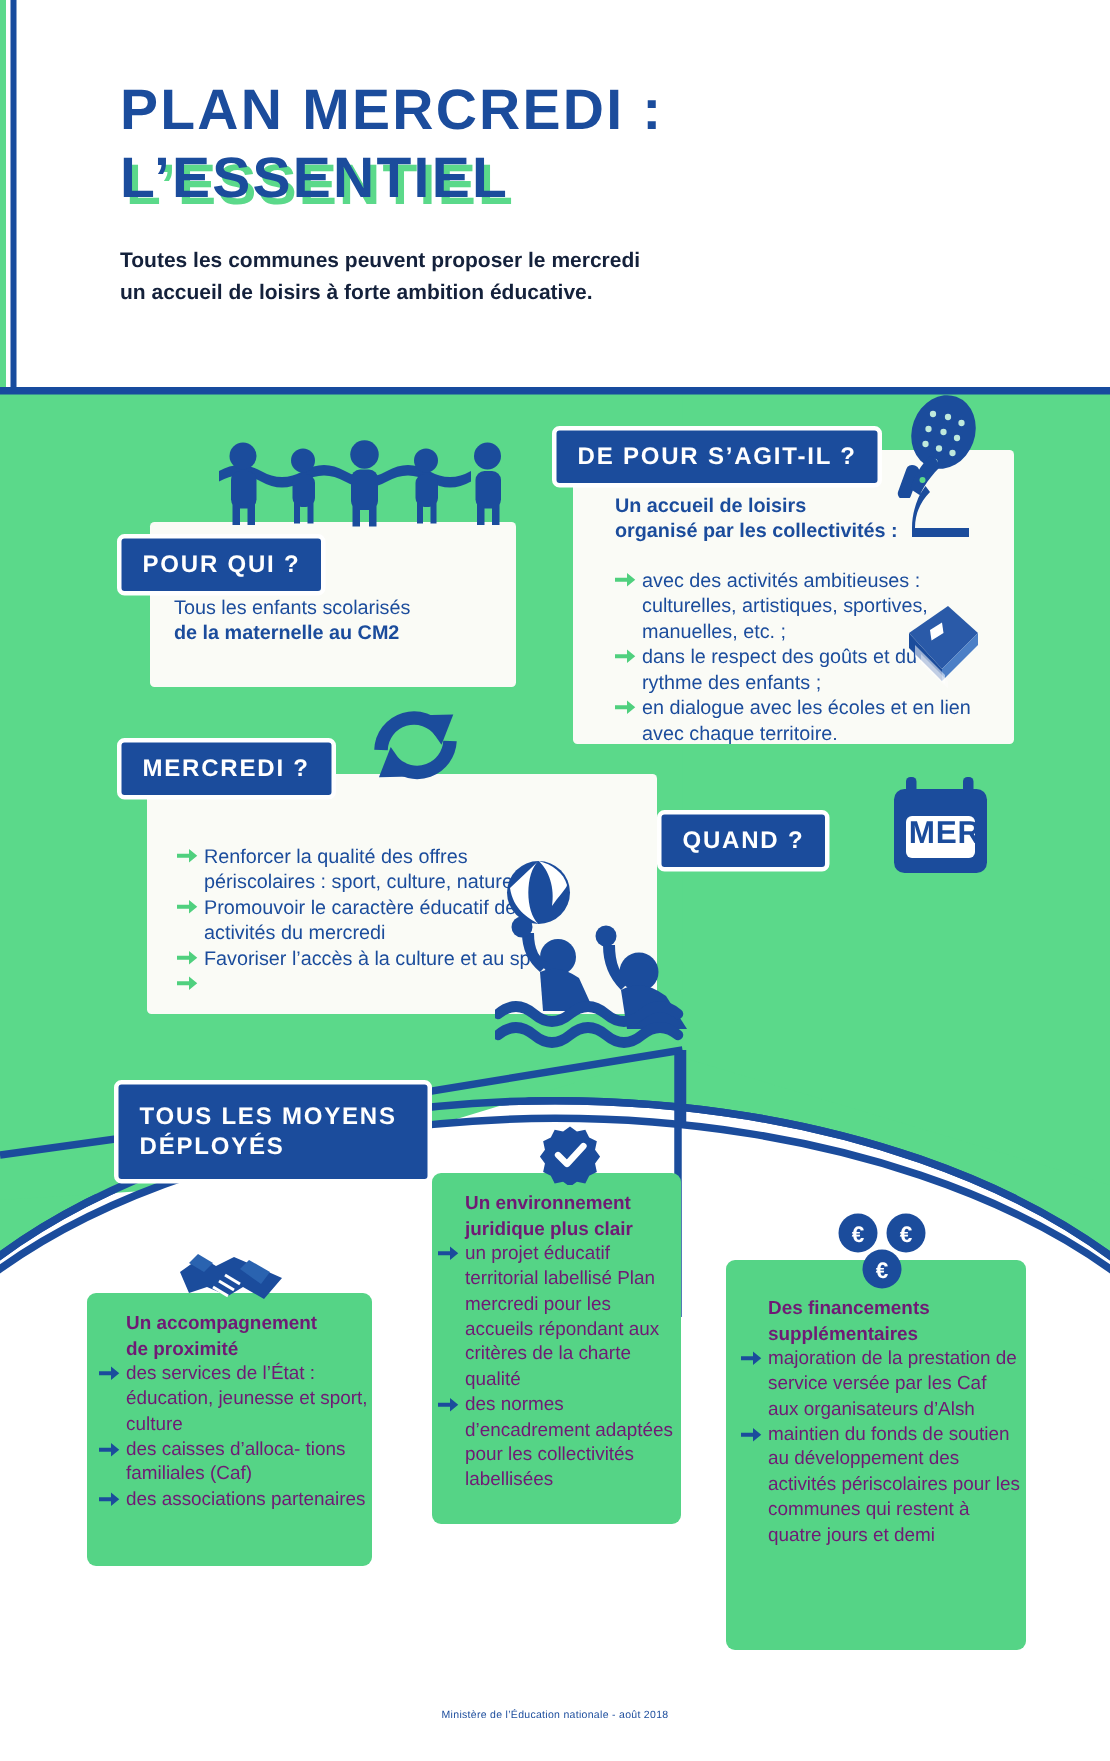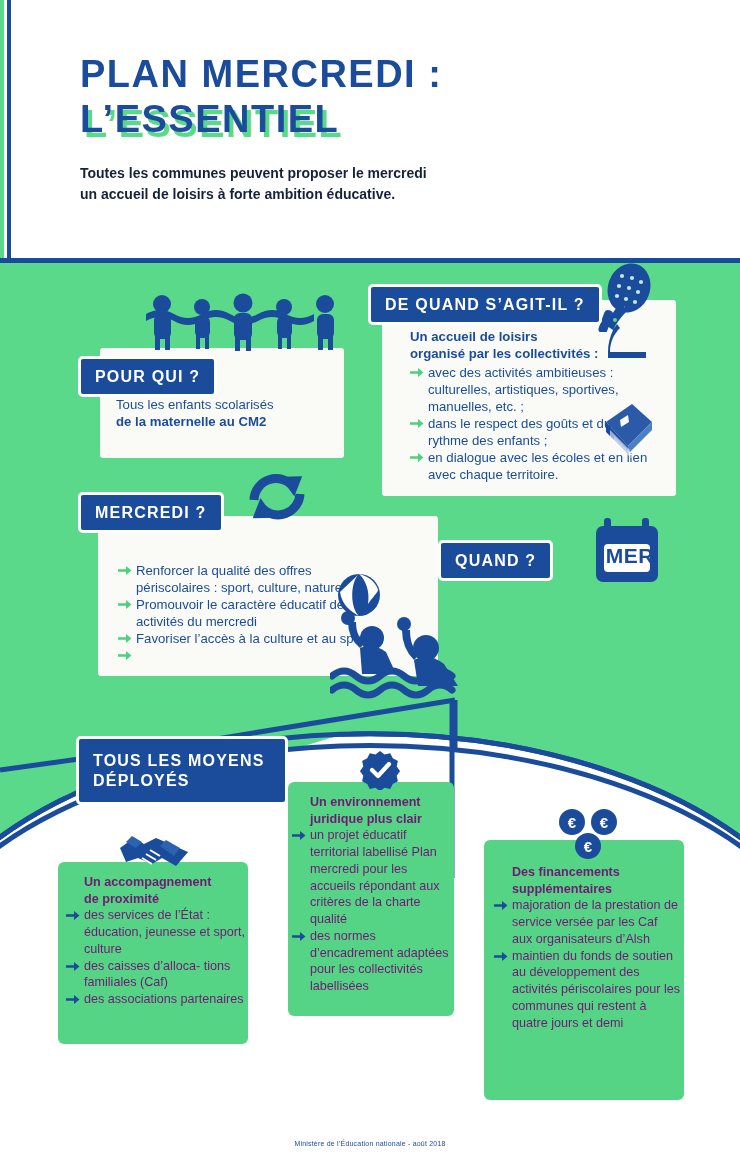--- a/index.html
+++ b/index.html
@@ -210,21 +210,21 @@
         <circle cx="34" cy="37" r="2.1"></circle>
         <circle cx="43" cy="40" r="2.1"></circle>
       <circle cx="31" cy="46" r="2.1"></circle>
     </g>
   </svg>
 
   <div class="panel" style="left:382px; top:300px; width:294px; height:196px; border-radius:3px;">
     <div style="position:absolute; left:28px; top:28px; width:240px;" class="body-txt">
       <div class="bold">Un accueil de loisirs</div>
       <div class="bold">organisé par les collectivités :</div>
-      <ul class="arrows" style="margin-top:2px;">
+      <ul class="arrows" style="margin-top:16px;">
         <li>
           <span class="ar">
             <svg width="14" height="13" viewBox="0 0 14 13">
                 <path d="M0,5.2 L8,5.2 L8,2 L13.5,6.5 L8,11 L8,7.8 L0,7.8 Z" fill="#4FD07E"></path>
               </svg>
           </span>
           <span>avec des activités ambitieuses : culturelles, artistiques, sportives, manuelles, etc. ;</span>
         </li>
         <li>
           <span class="ar">
@@ -254,21 +254,21 @@
 
   <svg class="icon-abs" style="left:598px; top:400px;" width="60" height="64" viewBox="0 0 60 64">
     <path d="M8,22 L34,4 L54,22 L30,46 Z" fill="#2A5AA8"></path>
     <path d="M8,22 L30,46 L30,54 L8,32 Z" fill="#1B4C9C"></path>
     <path d="M30,46 L54,22 L54,30 L30,54 Z" fill="#4B7FC6"></path>
     <path d="M12,30 L32,50 L32,56 L12,38 Z" fill="#ffffff" opacity="0.55"></path>
     <path d="M16,36 L34,54 L34,59 L16,43 Z" fill="#ffffff" opacity="0.4"></path>
     <path d="M22,20 L30,15 L31,22 L23,27 Z" fill="#ffffff"></path>
   </svg>
 
-  <div class="chip" style="left:368px; top:284px;">DE QUAND S’AGIT-IL ?</div>
+  <div class="chip" style="left:368px; top:284px;">DE POUR S’AGIT-IL ?</div>
 
   <svg class="icon-abs" style="left:242px; top:466px;" width="72" height="62" viewBox="0 0 72 62">
     <g fill="none" stroke="#1B4C9C" stroke-width="9" stroke-linecap="butt">
       <path d="M12,34 A 22 22 0 0 1 52,22"></path>
       <path d="M58,28 A 22 22 0 0 1 20,42"></path>
     </g>
     <path d="M52,6 L64,24 L40,24 Z" fill="#1B4C9C" transform="rotate(55 52 16)"></path>
     <path d="M18,38 L30,56 L6,56 Z" fill="#1B4C9C" transform="rotate(-125 18 47)"></path>
   </svg>
 
@@ -337,21 +337,21 @@
   <svg class="icon-abs" style="left:592px; top:516px;" width="74" height="80" viewBox="0 0 74 80">
     <rect x="12" y="2" width="7" height="16" rx="3" fill="#1B4C9C"></rect>
     <rect x="50" y="2" width="7" height="16" rx="3" fill="#1B4C9C"></rect>
     <rect x="4" y="10" width="62" height="56" rx="7" fill="#1B4C9C"></rect>
     <rect x="12" y="28" width="46" height="28" rx="4" fill="#ffffff"></rect>
   </svg>
   <div class="icon-abs" style="left:604px; top:544px; width:50px; text-align:right; font-size:21px; font-weight:bold; color:#1B4C9C; letter-spacing:0.5px;">MER</div>
 
   <div class="chip" style="left:438px; top:540px;">QUAND ?</div>
 
-  <div class="chip" style="left:76px; top:736px; width:212px; padding:12px 14px;">TOUS LES MOYENS
+  <div class="chip" style="left:76px; top:720px; width:212px; padding:12px 14px;">TOUS LES MOYENS
 DÉPLOYÉS</div>
 
   <svg class="icon-abs" style="left:118px; top:832px;" width="72" height="42" viewBox="0 0 72 42">
     <g fill="#1B4C9C">
       <path d="M2,16 L16,6 L26,12 L38,6 L52,12 L70,20 L58,34 L44,26 L34,32 L20,26 L8,30 Z"></path>
       <path d="M14,4 L24,10 L18,16 L8,10 Z" fill="#2A63B0"></path>
       <path d="M48,8 L62,16 L56,24 L42,14 Z" fill="#2A63B0"></path>
     </g>
     <g stroke="#ffffff" stroke-width="2" fill="none">
       <path d="M32,18 L42,24"></path>

